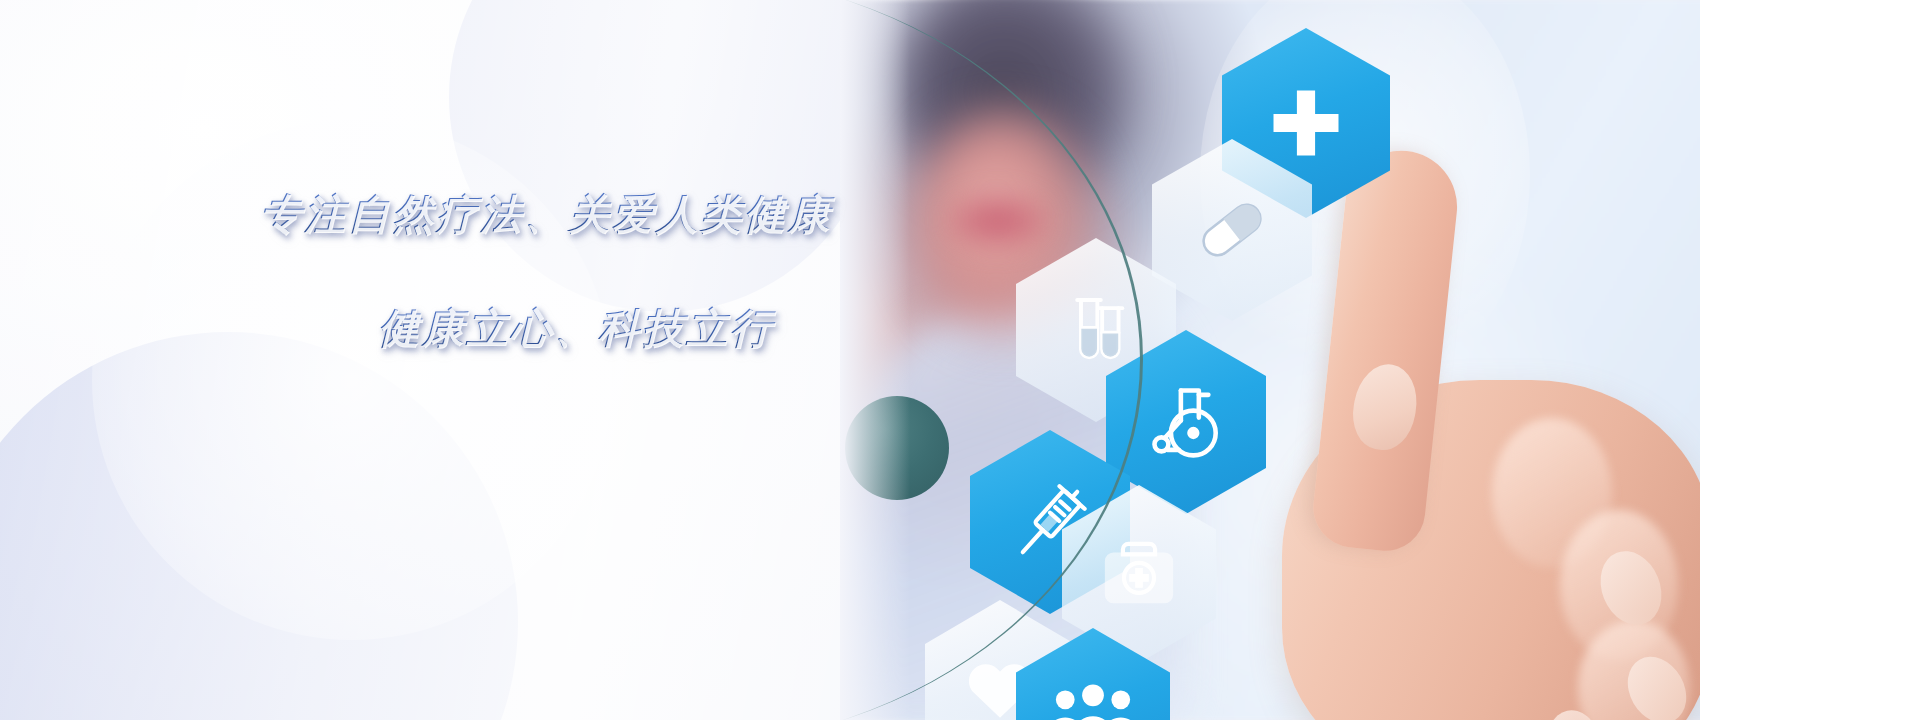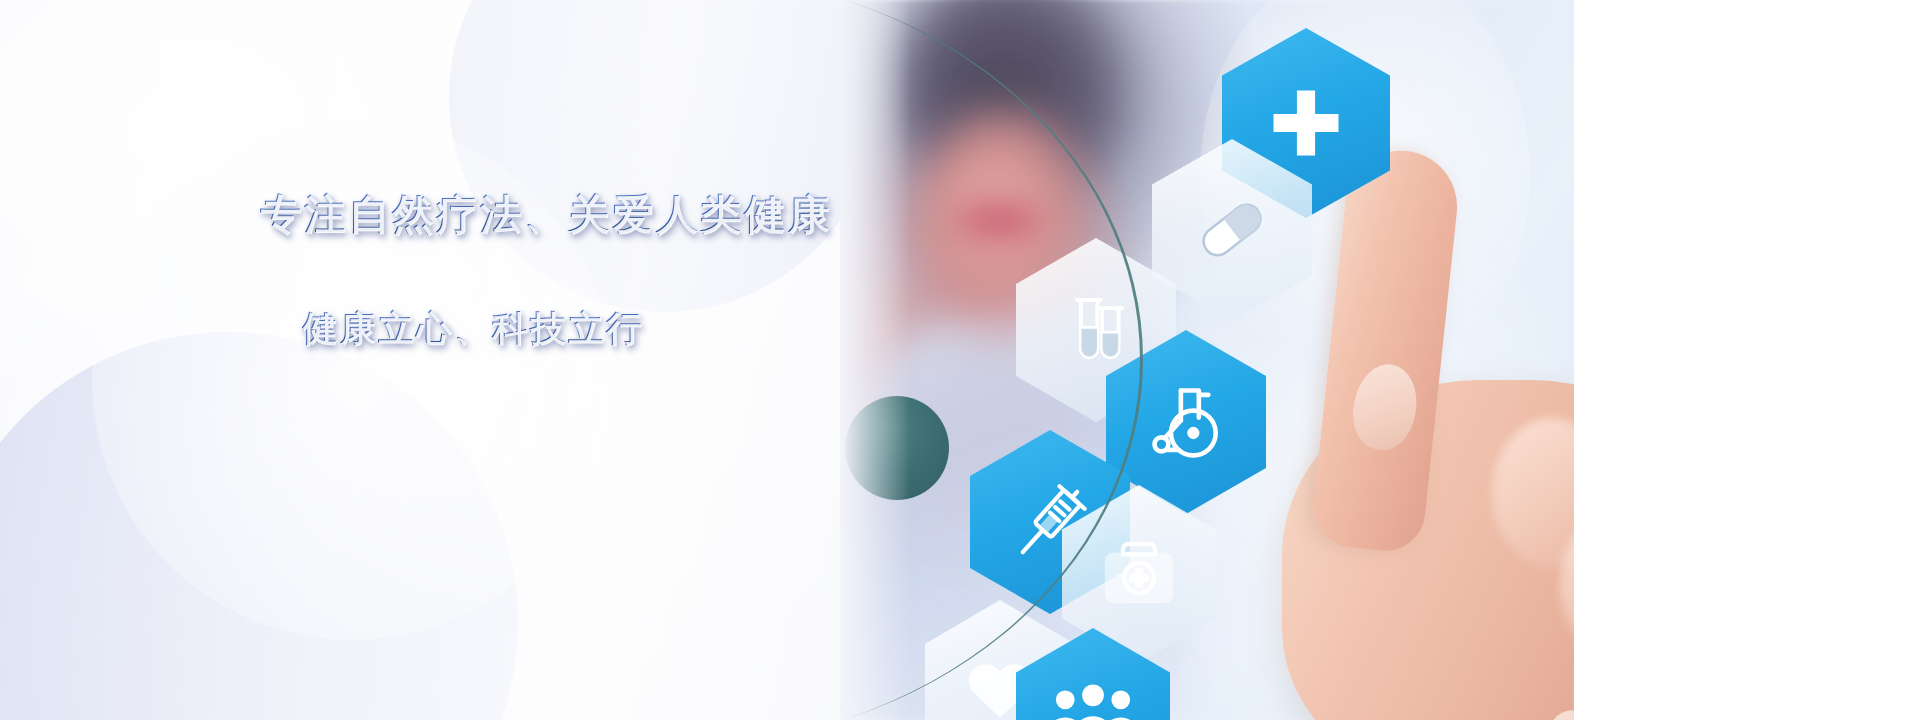--- a/index.html
+++ b/index.html
@@ -7,24 +7,25 @@
     margin: 0;
     padding: 0;
     background: #ffffff;
   }
   body {
     font-family: "Liberation Sans", sans-serif;
   }
 
   #banner {
     position: relative;
-    width: 1574px;
+    width: 1700px;
     height: 720px;
     overflow: hidden;
     background: #f3f4fa;
+    font-style: italic;
   }
 
   
   .bg-base {
     position: absolute;
     inset: 0;
     background:
       radial-gradient(ellipse 900px 700px at 12% 18%, #ffffff 0%, #f7f8fc 45%, #eef0f8 100%),
       linear-gradient(110deg, #eceef7 0%, #f6f7fb 30%, #fbfcfe 55%, #eef2f8 100%);
   }
@@ -85,24 +86,24 @@
     -webkit-background-clip: text;
     background-clip: text;
     -webkit-text-fill-color: transparent;
     filter: drop-shadow(2px 3px 3px rgba(140,150,185,.55));
   }
   .hl-1 {
     font-size: 41px;
     line-height: 56px;
   }
   .hl-2 {
-    font-size: 35px;
+    font-size: 41px;
     line-height: 56px;
     margin-top: 58px;
-    margin-left: 42px;
+    margin-left: 118px;
   }
 
   
   .photo {
     position: absolute;
     left: 840px;
     top: 0;
     width: 1080px;
     height: 720px;
     overflow: hidden;

